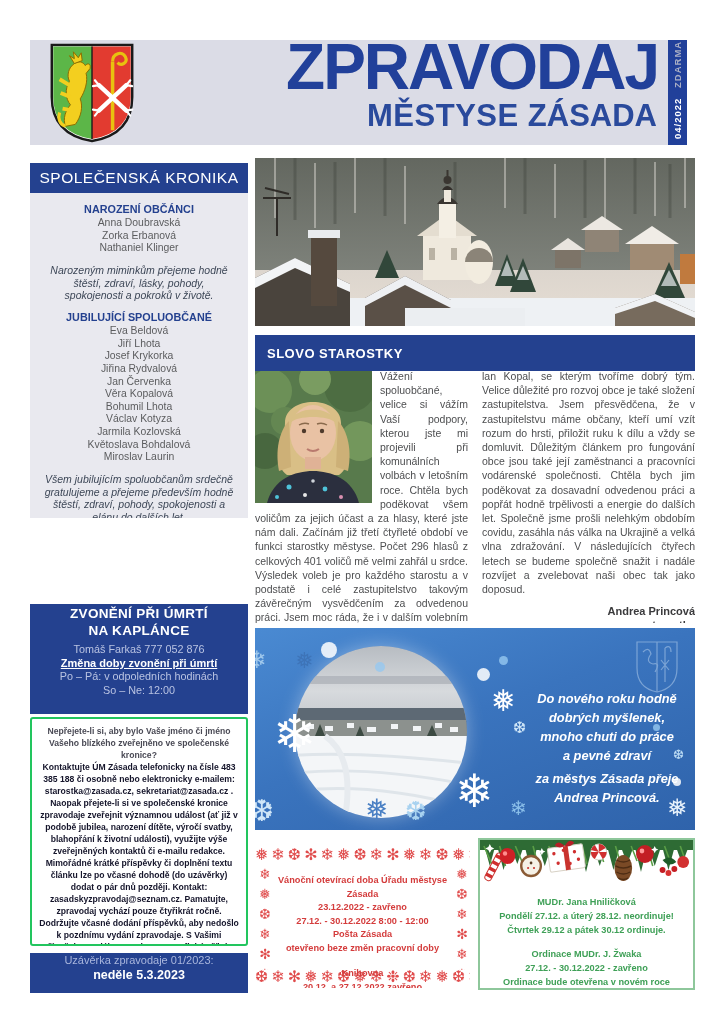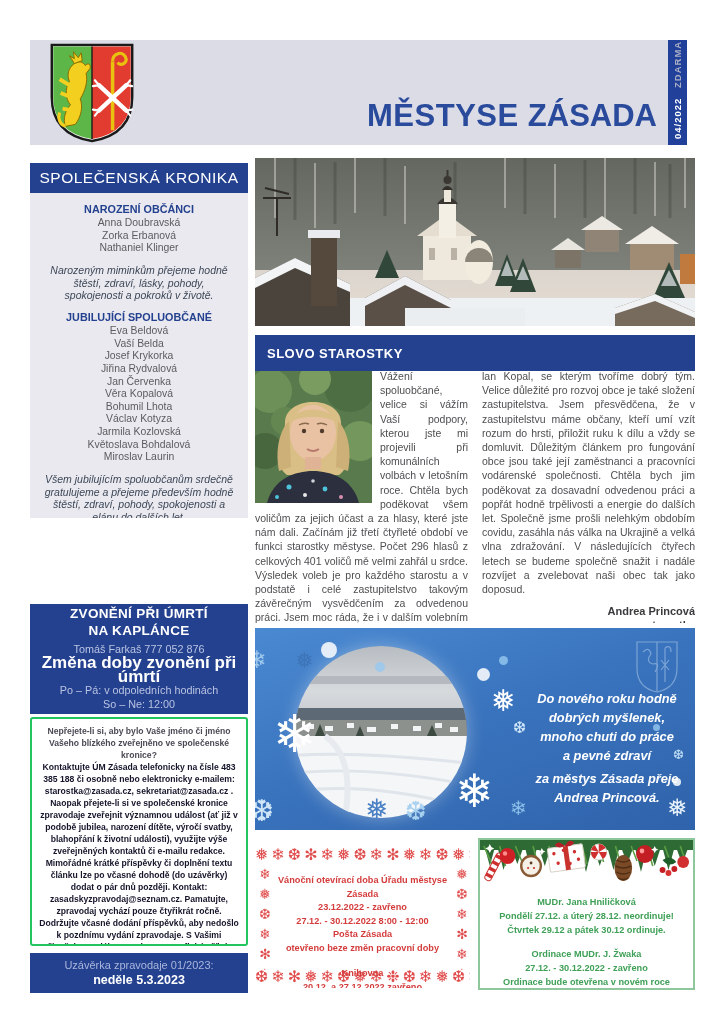--- a/index.html
+++ b/index.html
@@ -23,28 +23,28 @@
   .kronika-header { position:absolute; left:30px; top:163px; width:218px; height:30px; background:#24418f; color:#fff; font-size:15.5px; letter-spacing:.5px; display:flex; align-items:center; justify-content:center; }
   .kronika-body { position:absolute; left:30px; top:193px; width:218px; height:325px; background:#e9e9ef; padding:10px 10px 4px; text-align:center; overflow:hidden; }
   .k-title { color:#24418f; font-weight:700; font-size:10.8px; margin:7px 0 2px; }
   .k-title.first { margin-top:0; }
   .k-names div { color:#5b5c5e; font-size:10.4px; line-height:12.6px; }
   .k-note { font-style:italic; font-weight:400; color:#3d4757; font-size:10.5px; line-height:12.8px; margin:9px 4px; }
 
   .zvoneni { position:absolute; left:30px; top:604px; width:218px; height:110px; background:#24418f; text-align:center; color:#fff; padding-top:2px; }
   .zvoneni .t { font-size:13.5px; font-weight:800; line-height:16.5px; letter-spacing:.3px; }
   .zvoneni .c { color:#b9c3e2; font-size:10.8px; margin-top:3px; line-height:14px; }
-  .zvoneni .s { font-size:17px; font-weight:700; line-height:14px; }
+  .zvoneni .s { font-size:11px; font-weight:700; line-height:14px;text-decoration:underline; }
   .zvoneni .h { color:#b9c3e2; font-size:10.8px; line-height:13.5px; }
 
   .notice { position:absolute; left:30px; top:717px; width:218px; height:229px; background:#fff; border:2px solid #22c55e; border-radius:3px; padding:6px 7px; text-align:center; overflow:hidden; }
   .notice .intro { font-size:8.6px; line-height:12px; color:#4a4a55; font-weight:600; }
   .notice .body { font-size:8.6px; line-height:12px; color:#15152b; font-weight:800; }
 
-  .uzaverka { position:absolute; left:30px; top:953px; width:218px; height:40px; background:#24418f; text-align:center; padding-top:5px; }
+  .uzaverka { position:absolute; left:30px; top:953px; width:218px; height:40px; background:#24418f; text-align:center; }
   .uzaverka .l1 { color:#a9b6dd; font-size:11px; line-height:14px; }
   .uzaverka .l2 { color:#fff; font-weight:800; font-size:12.5px; line-height:16px; }
 
   
   .village-photo { position:absolute; left:255px; top:158px; width:440px; height:168px; }
   .slovo-bar { position:absolute; left:255px; top:335px; width:440px; height:36px; background:#24418f; color:#fff; font-weight:800; font-size:13px; letter-spacing:.5px; display:flex; align-items:center; padding-left:12px; }
   .article { position:absolute; left:255px; top:369px; width:440px; height:254px; display:flex; gap:14px; overflow:hidden; }
   .article .col { width:213px; font-size:10.5px; line-height:14.2px; color:#4d4e50; text-align:justify; }
   .portrait { float:left; width:117px; height:132px; margin:2px 8px 4px 0; }
   .signature { text-align:right; font-weight:800; color:#3a3a3c; font-size:11px; line-height:14px; margin-top:8px; }
@@ -80,20 +80,21 @@
   .garland { position:absolute; left:0; top:0; width:100%; height:46px; }
   .xmas-right .txt { position:absolute; left:8px; right:8px; top:56px; text-align:center; color:#3fa057; font-weight:800; font-size:9.2px; line-height:13.8px; }
   .xmas-right .txt .grp2 { margin-top:11px; }
 </style>
 </head>
 <body>
 
 <div class="page">
 
   <div class="mast-band">
+    <div class="mast-title">ZPRAVODAJ</div>
     <div class="mast-sub">
       <span class="light">MĚSTYSE</span>
       <span class="bold">ZÁSADA</span>
     </div>
   </div>
   <svg class="arms" viewBox="0 0 90 104">
     <path d="M4,3 H86 V56 Q86,94 45,101 Q4,94 4,56 Z" fill="#fff" stroke="#1a1a1a" stroke-width="2.5"></path>
     <path d="M5.5,4.5 H45 V99 Q5.5,92 5.5,56 Z" fill="#5cb648"></path>
     <path d="M45,4.5 H84.5 V56 Q84.5,92 45,99 Z" fill="#e23b30"></path>
     <line x1="45" y1="4.5" x2="45" y2="99" stroke="#1a1a1a" stroke-width="1.4"></line>
@@ -132,21 +133,21 @@
     <div class="k-title first">NAROZENÍ OBČÁNCI</div>
     <div class="k-names">
         <div>Anna Doubravská</div>
         <div>Zorka Erbanová</div>
         <div>Nathaniel Klinger</div>
       </div>
     <div class="k-note">Narozeným miminkům přejeme hodně štěstí, zdraví, lásky, pohody, spokojenosti a pokroků v životě.</div>
     <div class="k-title">JUBILUJÍCÍ SPOLUOBČANÉ</div>
     <div class="k-names">
         <div>Eva Beldová</div>
-        <div>Vaší Belda</div>
+        <div>Jiří Lhota</div>
         <div>Josef Krykorka</div>
         <div>Jiřina Rydvalová</div>
         <div>Jan Červenka</div>
         <div>Věra Kopalová</div>
         <div>Bohumil Lhota</div>
         <div>Václav Kotyza</div>
         <div>Jarmila Kozlovská</div>
         <div>Květoslava Bohdalová</div>
         <div>Miroslav Laurin</div>
       </div>

